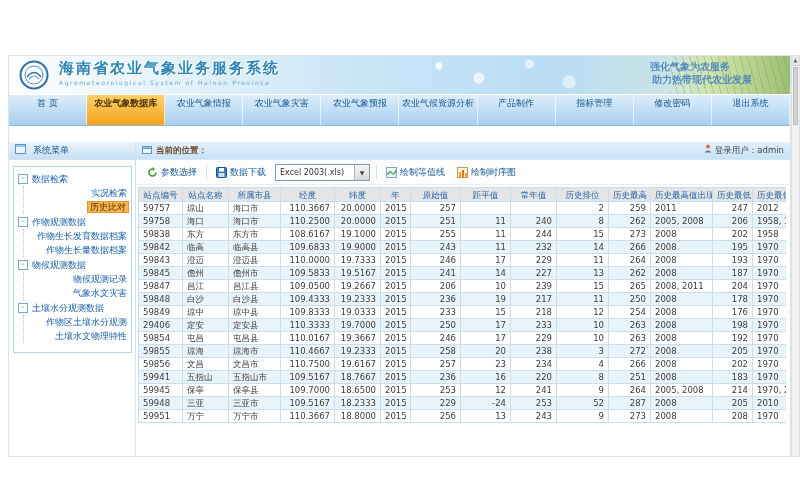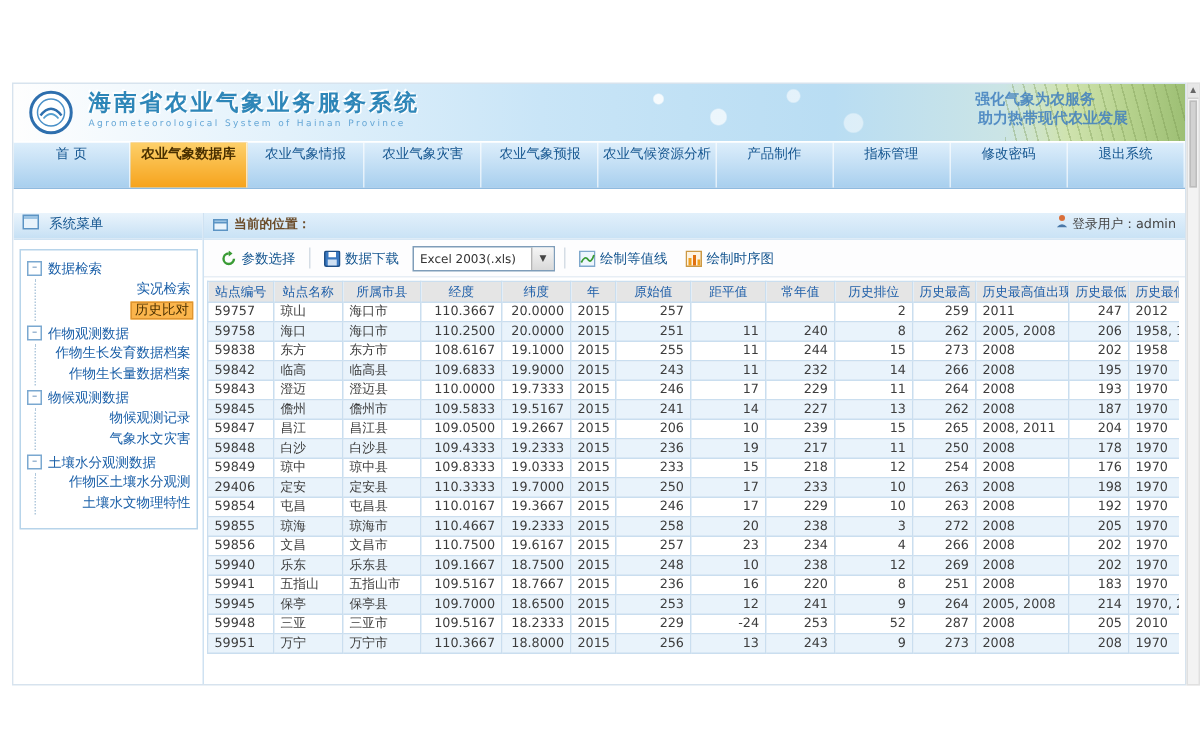--- a/index.html
+++ b/index.html
@@ -479,36 +479,20 @@
                 <td class="r">257</td>
                 <td class="r">23</td>
                 <td class="r">234</td>
                 <td class="r">4</td>
                 <td class="r">266</td>
                 <td class="l">2008</td>
                 <td class="r">202</td>
                 <td class="l">1970</td>
               </tr>
               <tr>
-                <td class="l">59940</td>
-                <td class="l">乐东</td>
-                <td class="l">乐东县</td>
-                <td class="r">109.1667</td>
-                <td class="r">18.7500</td>
-                <td class="r">2015</td>
-                <td class="r">248</td>
-                <td class="r">10</td>
-                <td class="r">238</td>
-                <td class="r">12</td>
-                <td class="r">269</td>
-                <td class="l">2008</td>
-                <td class="r">202</td>
-                <td class="l">1970</td>
-              </tr>
-              <tr>
                 <td class="l">59941</td>
                 <td class="l">五指山</td>
                 <td class="l">五指山市</td>
                 <td class="r">109.5167</td>
                 <td class="r">18.7667</td>
                 <td class="r">2015</td>
                 <td class="r">236</td>
                 <td class="r">16</td>
                 <td class="r">220</td>
                 <td class="r">8</td>

